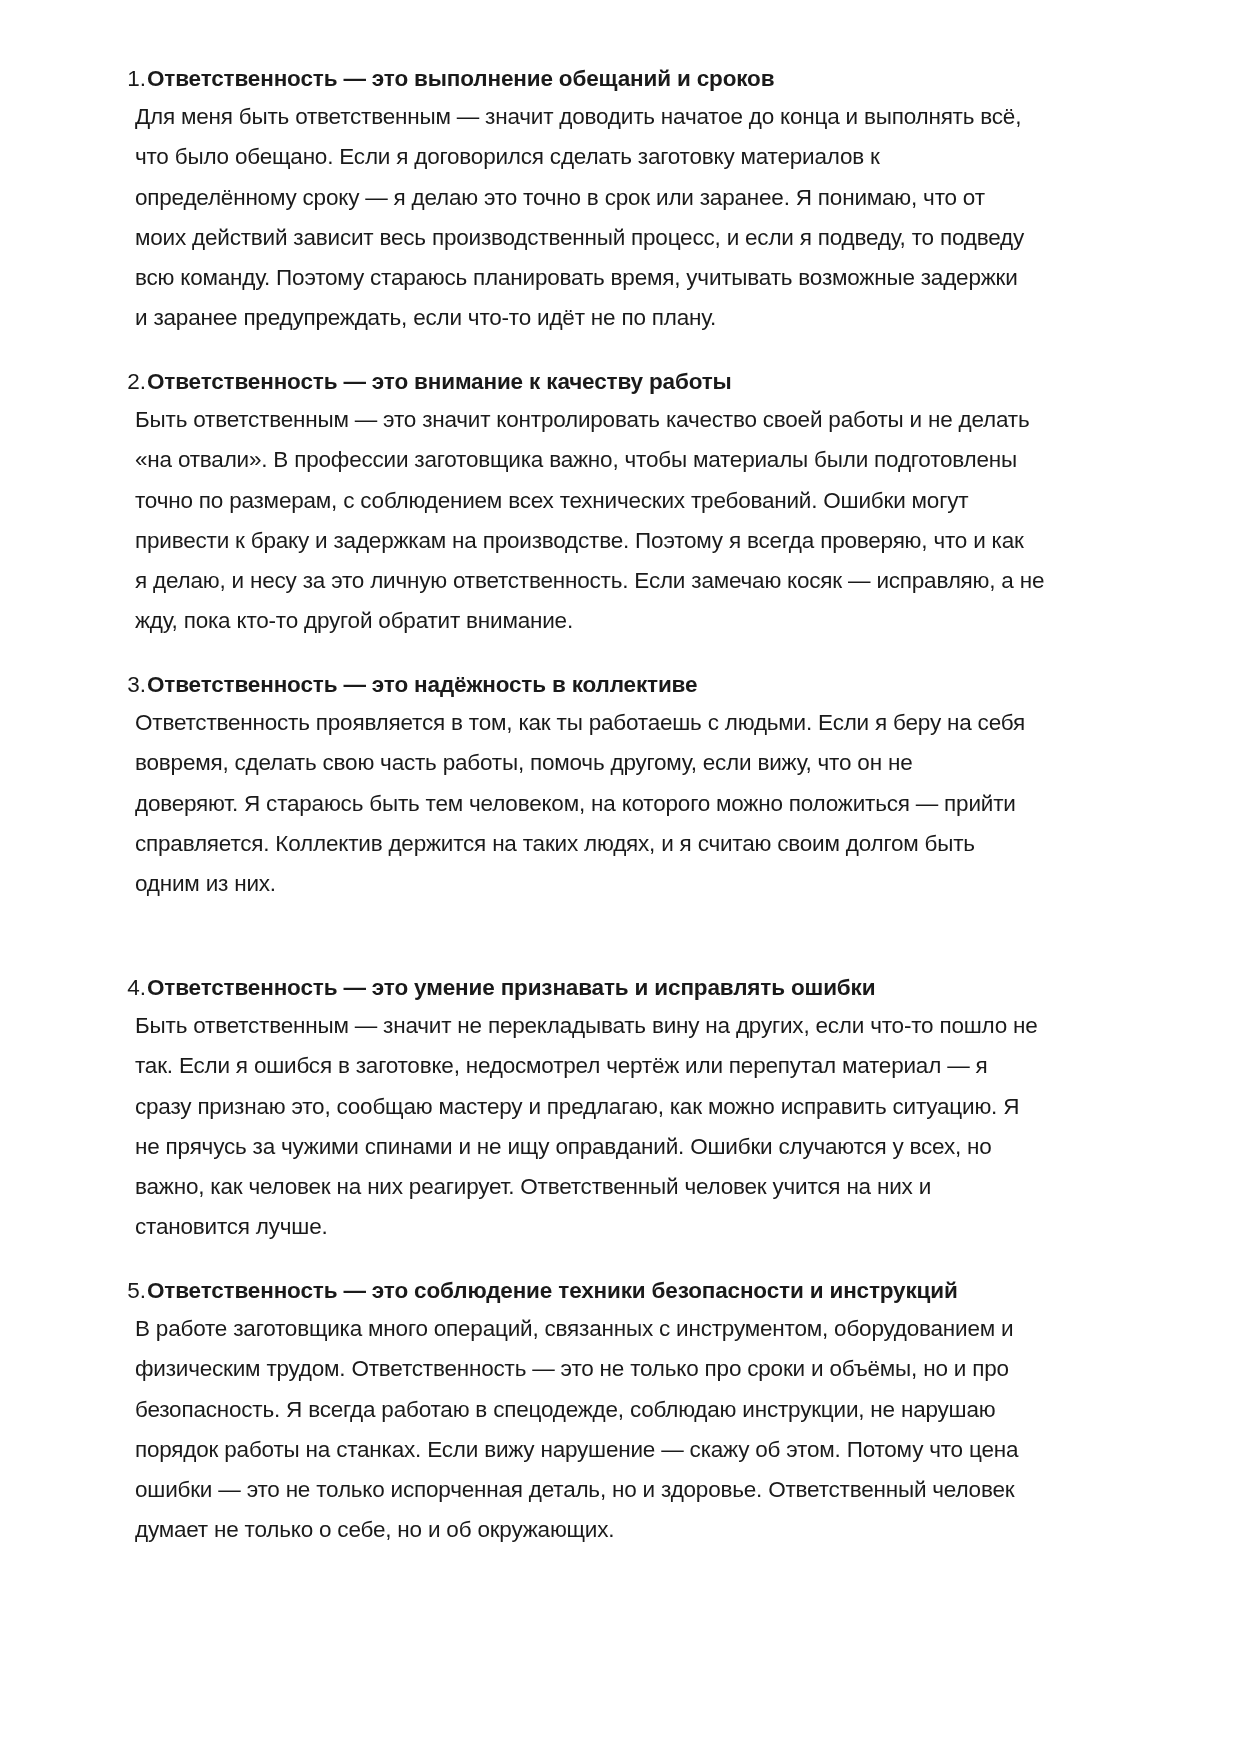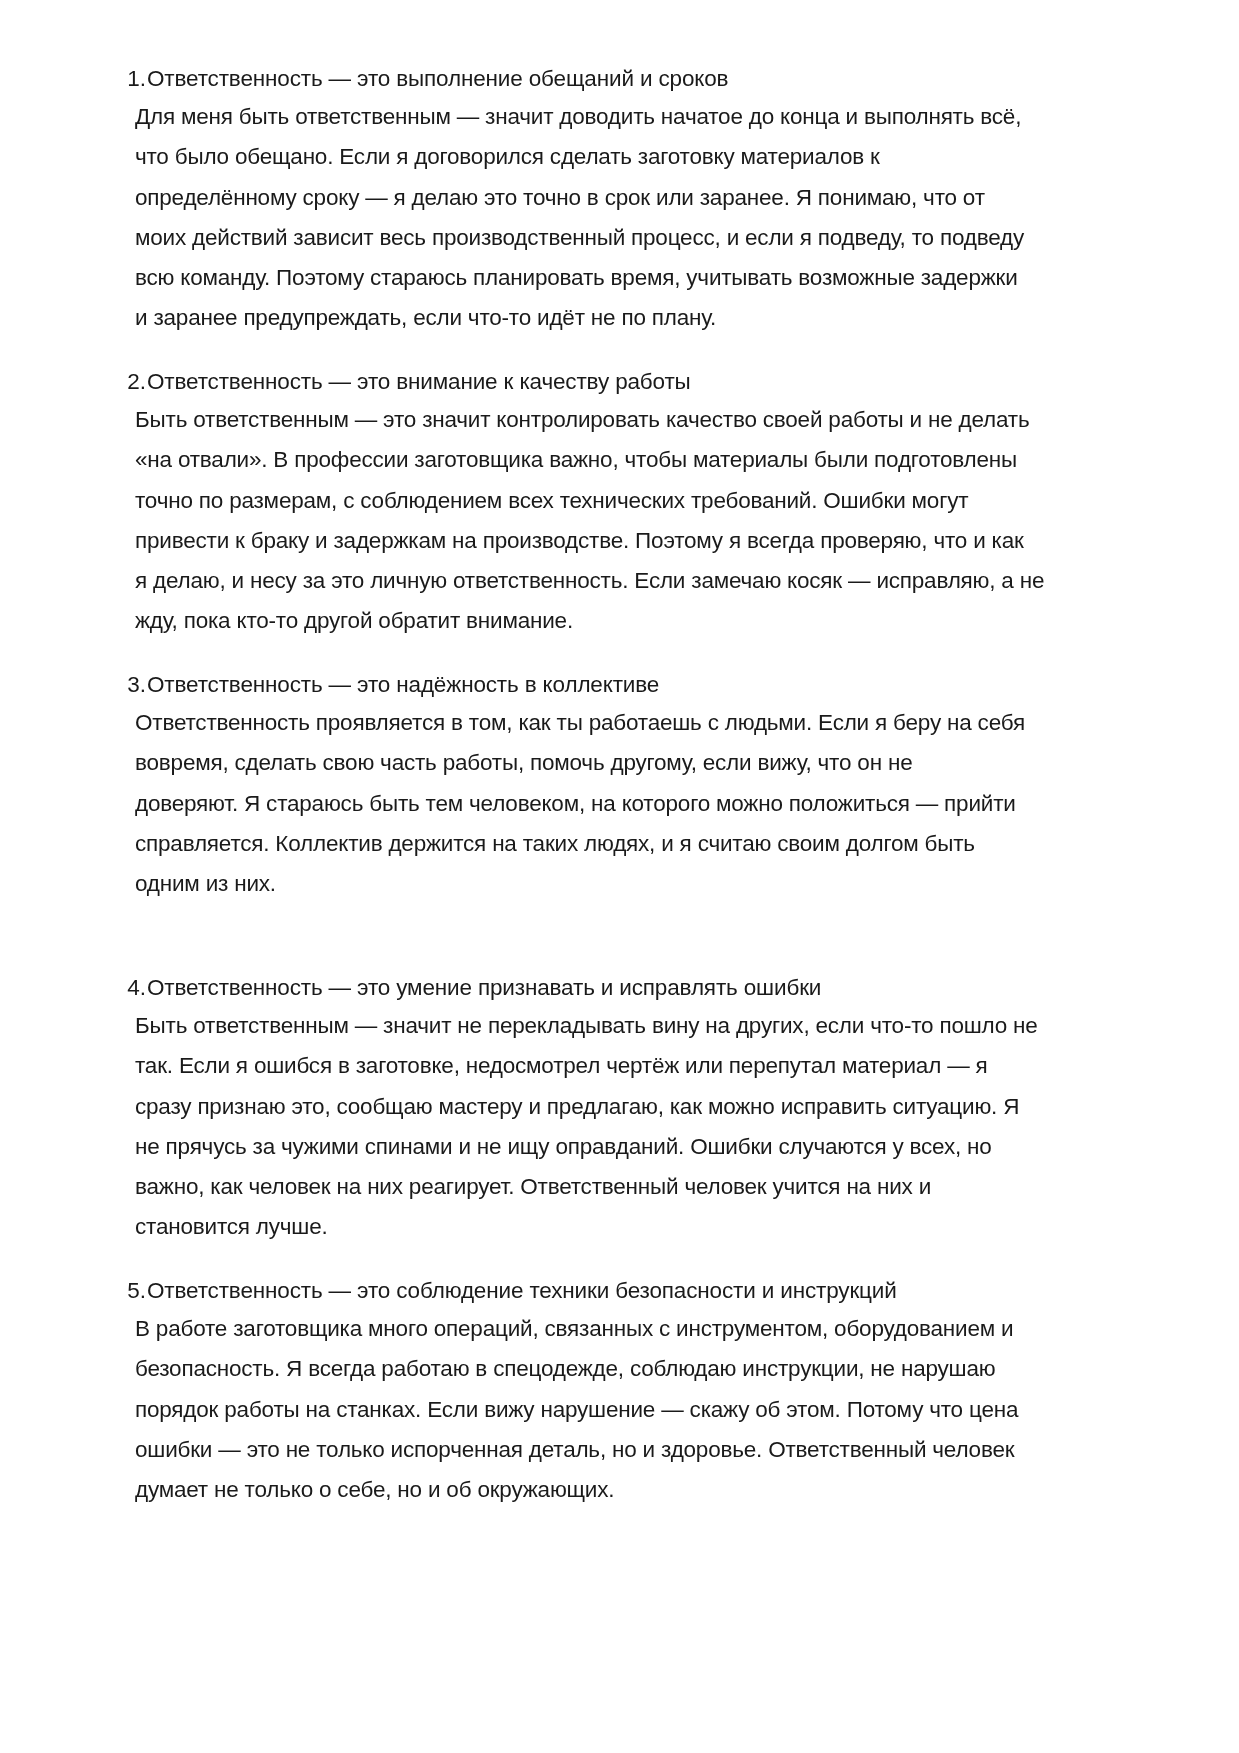--- a/index.html
+++ b/index.html
@@ -36,21 +36,21 @@
     white-space: nowrap;
   }
   .num {
     display: inline-block;
     width: 34px;
     text-align: right;
     padding-right: 1px;
     font-weight: normal;
   }
   .title {
-    font-weight: normal;
+    font-weight: bold;
     letter-spacing: -0.15px;
     text-align: right;
   }
   .body-line {
     margin-left: 23px;
     font-size: 22.5px;
     line-height: 40.3px;
     height: 40.3px;
     white-space: nowrap;
     letter-spacing: -0.2px;
@@ -111,19 +111,20 @@
     <div class="body-line">важно, как человек на них реагирует. Ответственный человек учится на них и</div>
     <div class="body-line">становится лучше.</div>
   </div>
 
   <div class="section" style="top:1273px;">
     <div class="heading-row">
       <span class="num">5.</span>
       <span class="title">Ответственность — это соблюдение техники безопасности и инструкций</span>
     </div>
     <div class="body-line">В работе заготовщика много операций, связанных с инструментом, оборудованием и</div>
+    <div class="body-line">физическим трудом. Ответственность — это не только про сроки и объёмы, но и про</div>
     <div class="body-line">безопасность. Я всегда работаю в спецодежде, соблюдаю инструкции, не нарушаю</div>
     <div class="body-line">порядок работы на станках. Если вижу нарушение — скажу об этом. Потому что цена</div>
     <div class="body-line">ошибки — это не только испорченная деталь, но и здоровье. Ответственный человек</div>
     <div class="body-line">думает не только о себе, но и об окружающих.</div>
   </div>
 
 </div>
 
 </body></html>

